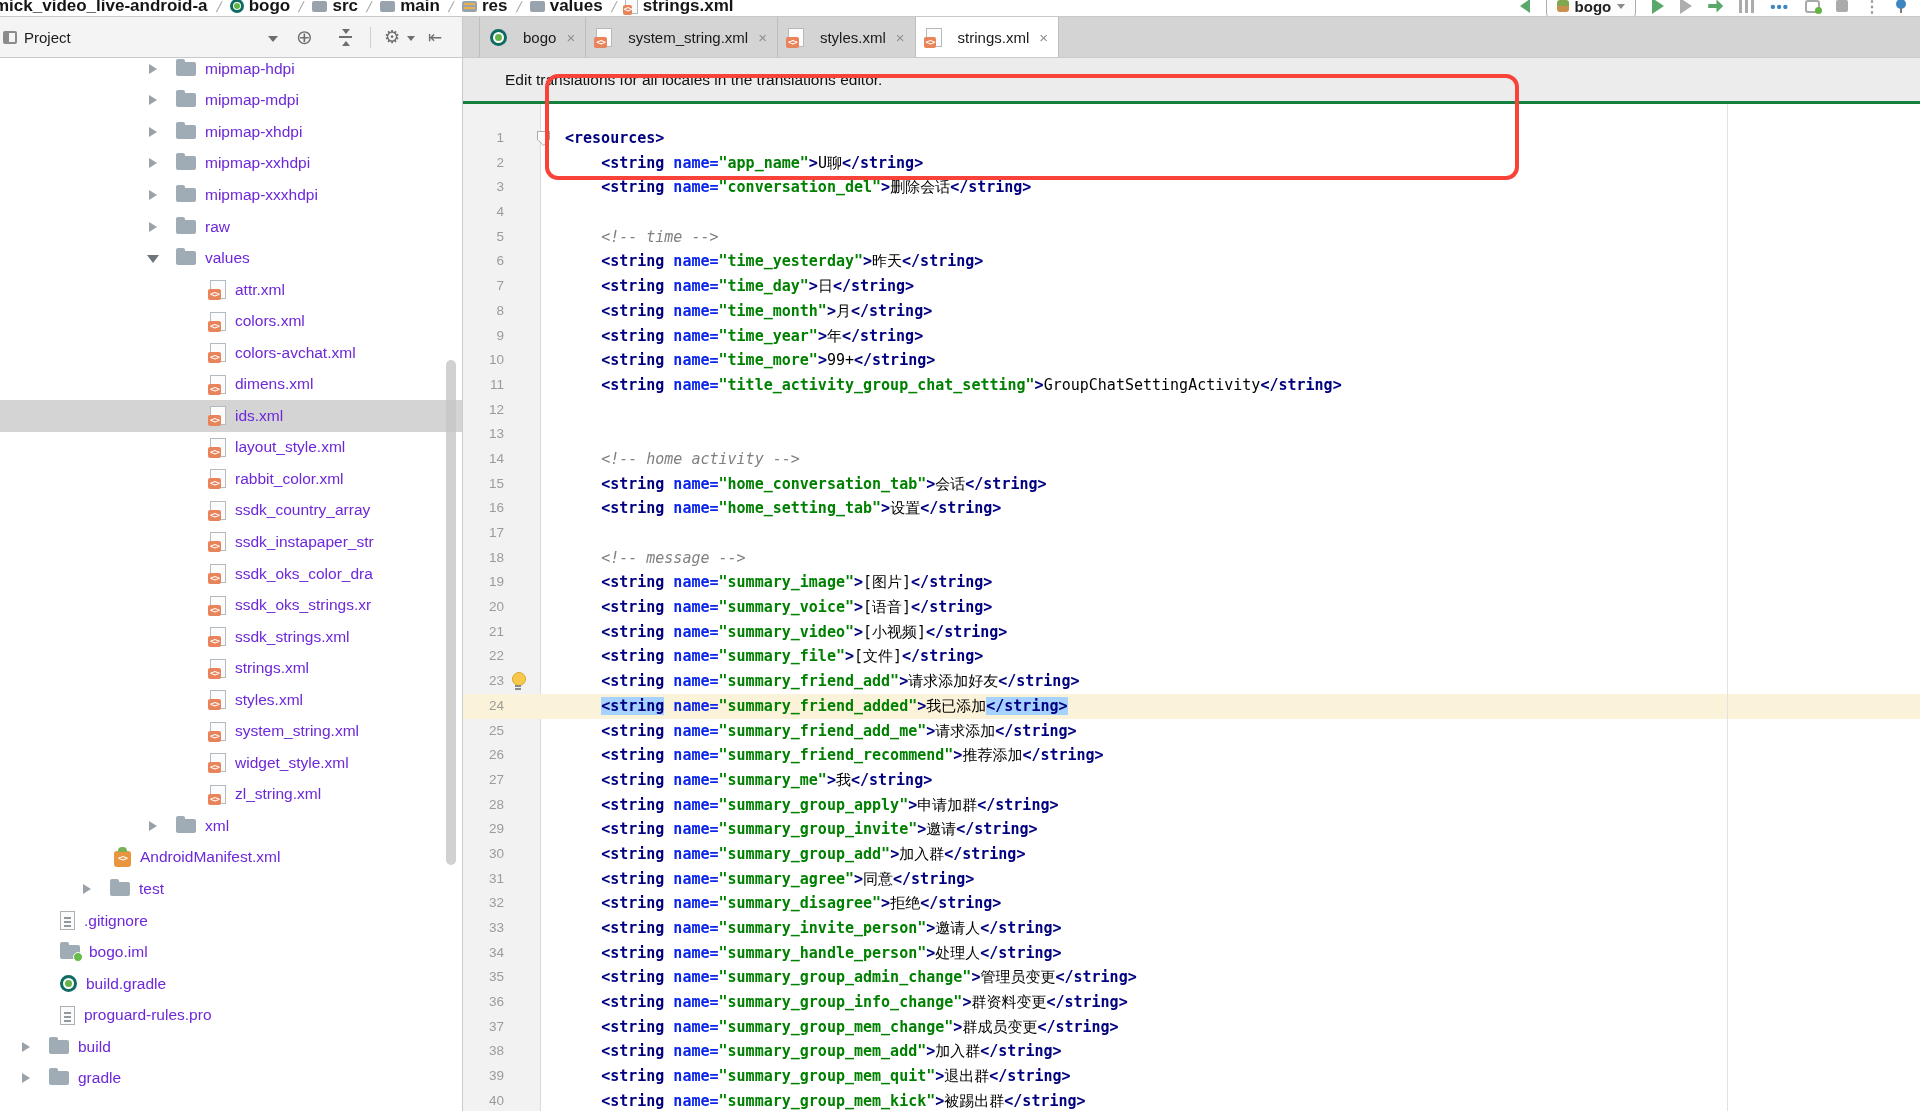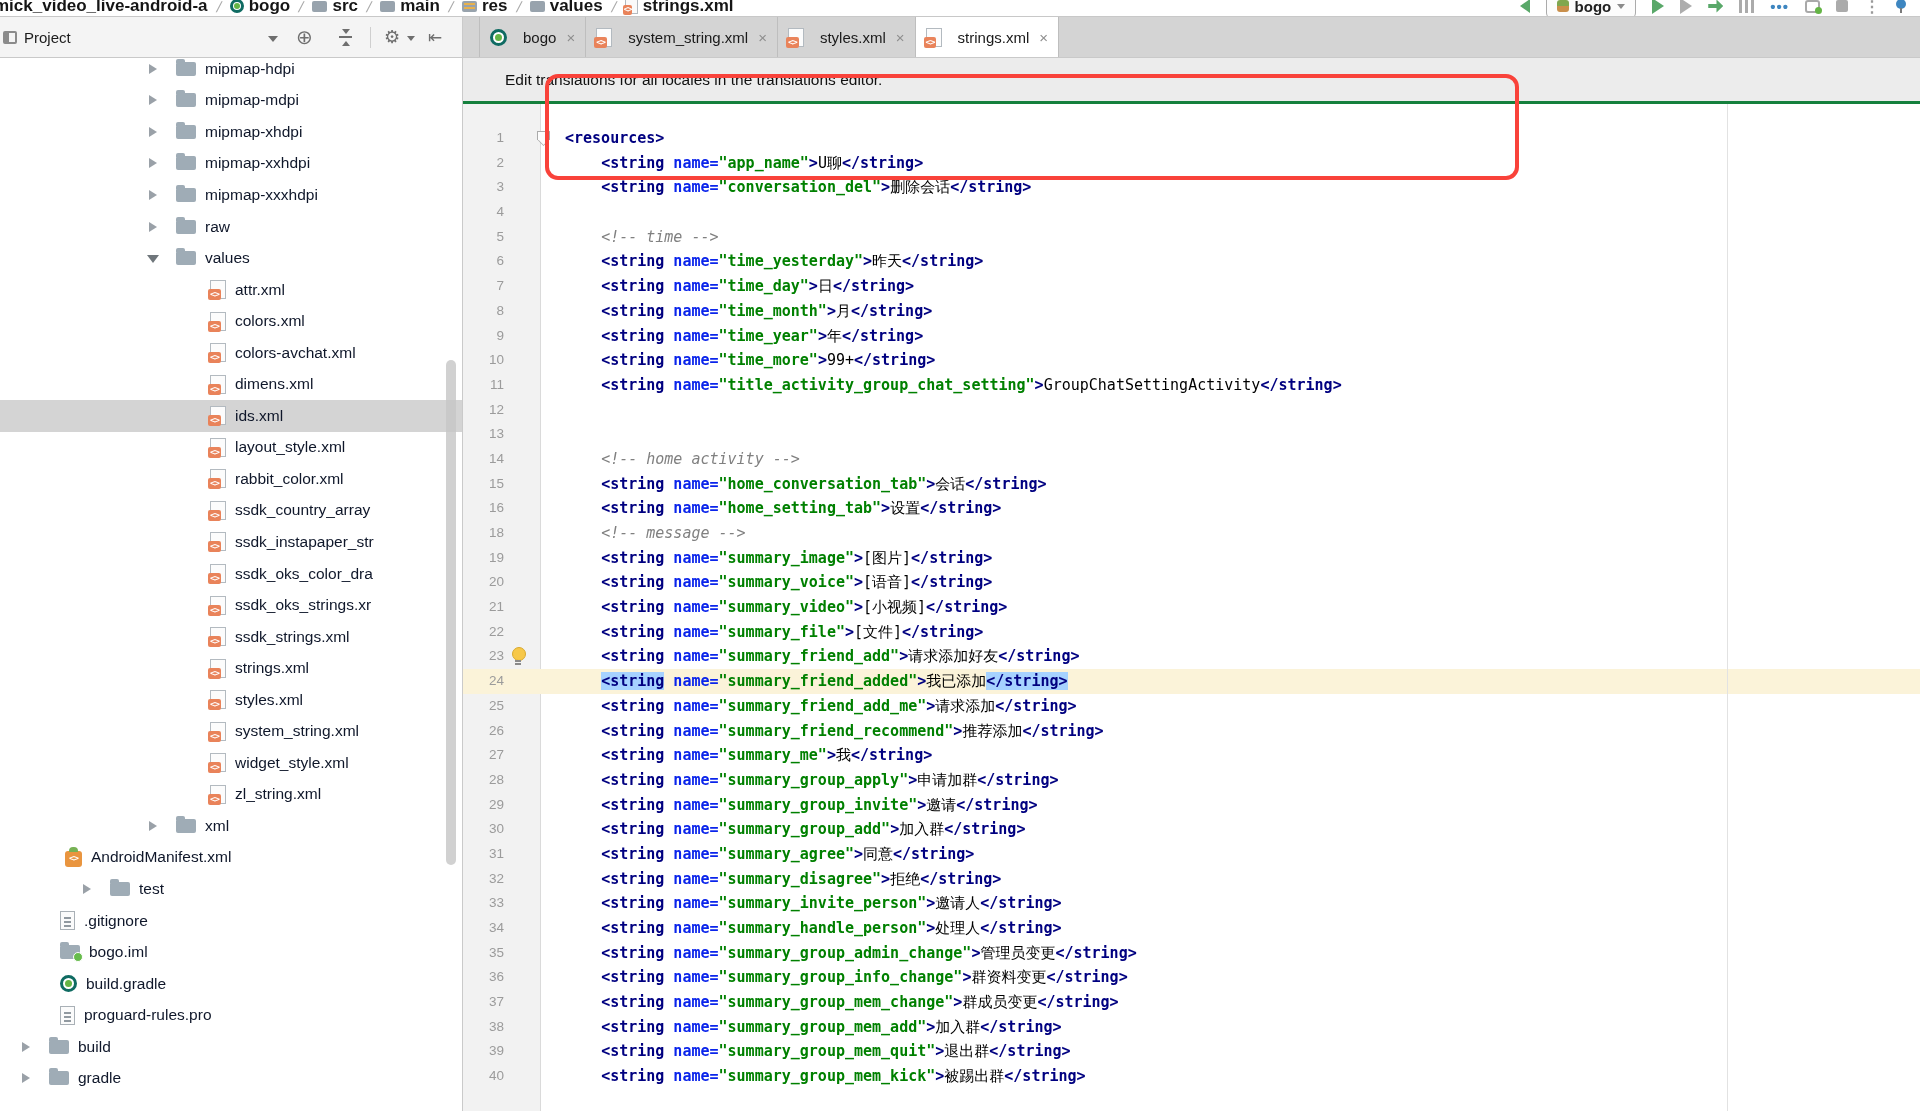--- a/index.html
+++ b/index.html
@@ -69,30 +69,30 @@
   .ic-manifest{width:17px;height:16px;background:#E9953F;border-radius:3px;margin-top:3px}
   .ic-manifest::before{content:"";position:absolute;top:-4px;left:4px;width:9px;height:5px;background:#77B255;border-radius:4px 4px 0 0}
   .ic-manifest::after{content:"<>";position:absolute;left:0;right:0;top:2px;text-align:center;color:#fff;font:bold 9px/11px "DejaVu Sans Mono",monospace;letter-spacing:-1px}
   .ic-gradle{width:17px;height:17px;border-radius:50%;border:3px solid #0F6B62;background:#fff}
   .ic-gradle::after{content:"";position:absolute;left:2px;top:2px;width:7px;height:7px;border-radius:50%;background:#64B445}
   .ic-iml::after{content:"";position:absolute;right:-3px;bottom:-3px;width:8px;height:8px;background:#67BC4C;border-radius:50%;border:1px solid #fff}
   .ic-text{width:15px;height:19px;background:#FBFBFB;border:1px solid #A9B0B6}
   .ic-text::after{content:"";position:absolute;left:3px;top:5px;width:7px;height:2px;background:#9199A0;box-shadow:0 4px 0 #9199A0,0 8px 0 #9199A0}
 
   
-  .tree{position:absolute;left:0;top:53px;width:462px;bottom:0;background:#fff;overflow:hidden;z-index:1;font-size:15.5px;color:#0f172a}
+  .tree{position:absolute;left:0;top:53px;width:462px;bottom:0;background:#fff;overflow:hidden;z-index:1;font-size:15.5px;color:#6d28d9}
   .trow{display:flex;align-items:center;height:31.55px;white-space:nowrap}
   .trow.sel{background:#D4D4D4}
   .arw{width:14px;height:14px;flex:0 0 14px;margin-right:16px;position:relative}
   .arw.right::before{content:"";position:absolute;left:3px;top:2px;border-top:5px solid transparent;border-bottom:5px solid transparent;border-left:8px solid #9AA1A8}
   .arw.down::before{content:"";position:absolute;left:1px;top:4px;border-left:6px solid transparent;border-right:6px solid transparent;border-top:8px solid #6F767B}
   .ind-a{padding-left:19px}
   .ind-b{padding-left:80px}
   .ind-b2{padding-left:60px}
-  .ind-c{padding-left:65px}
+  .ind-c{padding-left:114px}
   .ind-d{padding-left:146px}
   .ind-e{padding-left:210px}
   .vthumb{position:absolute;left:446px;top:360px;width:10px;height:505px;background:#C6C6C6;border-radius:5px;opacity:.8;z-index:15}
   .pborder{position:absolute;left:462px;top:17px;width:1px;bottom:0;background:#CACACA;z-index:25}
 
   
   .banner{position:absolute;left:463px;top:58px;right:0;height:46px;background:#ECECEC;border-bottom:3px solid #15803d;display:flex;align-items:center;padding-left:42px;font-size:15.5px;color:#111;z-index:10}
 
   
   .editor{position:absolute;left:463px;top:104px;right:0;bottom:0;background:#fff;overflow:hidden}
@@ -381,20 +381,21 @@
       <div class="cl"><span class="ln">7</span><span class="gcol"></span><span class="ctext"><span class="sg-p">    </span><span class="sg-t">&lt;string</span><span class="sg-a"> name=</span><span class="sg-v">"time_day"</span><span class="sg-t">&gt;</span><span class="sg-x">日</span><span class="sg-t">&lt;/string&gt;</span></span></div>
       <div class="cl"><span class="ln">8</span><span class="gcol"></span><span class="ctext"><span class="sg-p">    </span><span class="sg-t">&lt;string</span><span class="sg-a"> name=</span><span class="sg-v">"time_month"</span><span class="sg-t">&gt;</span><span class="sg-x">月</span><span class="sg-t">&lt;/string&gt;</span></span></div>
       <div class="cl"><span class="ln">9</span><span class="gcol"></span><span class="ctext"><span class="sg-p">    </span><span class="sg-t">&lt;string</span><span class="sg-a"> name=</span><span class="sg-v">"time_year"</span><span class="sg-t">&gt;</span><span class="sg-x">年</span><span class="sg-t">&lt;/string&gt;</span></span></div>
       <div class="cl"><span class="ln">10</span><span class="gcol"></span><span class="ctext"><span class="sg-p">    </span><span class="sg-t">&lt;string</span><span class="sg-a"> name=</span><span class="sg-v">"time_more"</span><span class="sg-t">&gt;</span><span class="sg-x">99+</span><span class="sg-t">&lt;/string&gt;</span></span></div>
       <div class="cl"><span class="ln">11</span><span class="gcol"></span><span class="ctext"><span class="sg-p">    </span><span class="sg-t">&lt;string</span><span class="sg-a"> name=</span><span class="sg-v">"title_activity_group_chat_setting"</span><span class="sg-t">&gt;</span><span class="sg-x">GroupChatSettingActivity</span><span class="sg-t">&lt;/string&gt;</span></span></div>
       <div class="cl"><span class="ln">12</span><span class="gcol"></span><span class="ctext"></span></div>
       <div class="cl"><span class="ln">13</span><span class="gcol"></span><span class="ctext"></span></div>
       <div class="cl"><span class="ln">14</span><span class="gcol"></span><span class="ctext"><span class="sg-p">    </span><span class="sg-c">&lt;!-- home activity --&gt;</span></span></div>
       <div class="cl"><span class="ln">15</span><span class="gcol"></span><span class="ctext"><span class="sg-p">    </span><span class="sg-t">&lt;string</span><span class="sg-a"> name=</span><span class="sg-v">"home_conversation_tab"</span><span class="sg-t">&gt;</span><span class="sg-x">会话</span><span class="sg-t">&lt;/string&gt;</span></span></div>
       <div class="cl"><span class="ln">16</span><span class="gcol"></span><span class="ctext"><span class="sg-p">    </span><span class="sg-t">&lt;string</span><span class="sg-a"> name=</span><span class="sg-v">"home_setting_tab"</span><span class="sg-t">&gt;</span><span class="sg-x">设置</span><span class="sg-t">&lt;/string&gt;</span></span></div>
+      <div class="cl"><span class="ln">17</span><span class="gcol"></span><span class="ctext"></span></div>
       <div class="cl"><span class="ln">18</span><span class="gcol"></span><span class="ctext"><span class="sg-p">    </span><span class="sg-c">&lt;!-- message --&gt;</span></span></div>
       <div class="cl"><span class="ln">19</span><span class="gcol"></span><span class="ctext"><span class="sg-p">    </span><span class="sg-t">&lt;string</span><span class="sg-a"> name=</span><span class="sg-v">"summary_image"</span><span class="sg-t">&gt;</span><span class="sg-x">[图片]</span><span class="sg-t">&lt;/string&gt;</span></span></div>
       <div class="cl"><span class="ln">20</span><span class="gcol"></span><span class="ctext"><span class="sg-p">    </span><span class="sg-t">&lt;string</span><span class="sg-a"> name=</span><span class="sg-v">"summary_voice"</span><span class="sg-t">&gt;</span><span class="sg-x">[语音]</span><span class="sg-t">&lt;/string&gt;</span></span></div>
       <div class="cl"><span class="ln">21</span><span class="gcol"></span><span class="ctext"><span class="sg-p">    </span><span class="sg-t">&lt;string</span><span class="sg-a"> name=</span><span class="sg-v">"summary_video"</span><span class="sg-t">&gt;</span><span class="sg-x">[小视频]</span><span class="sg-t">&lt;/string&gt;</span></span></div>
       <div class="cl"><span class="ln">22</span><span class="gcol"></span><span class="ctext"><span class="sg-p">    </span><span class="sg-t">&lt;string</span><span class="sg-a"> name=</span><span class="sg-v">"summary_file"</span><span class="sg-t">&gt;</span><span class="sg-x">[文件]</span><span class="sg-t">&lt;/string&gt;</span></span></div>
       <div class="cl"><span class="ln">23</span><span class="gcol"><span class="bulb"></span></span><span class="ctext"><span class="sg-p">    </span><span class="sg-t">&lt;string</span><span class="sg-a"> name=</span><span class="sg-v">"summary_friend_add"</span><span class="sg-t">&gt;</span><span class="sg-x">请求添加好友</span><span class="sg-t">&lt;/string&gt;</span></span></div>
       <div class="cl cur"><span class="ln">24</span><span class="gcol"></span><span class="ctext"><span class="sg-p">    </span><span class="sg-h">&lt;string</span><span class="sg-a"> name=</span><span class="sg-v">"summary_friend_added"</span><span class="sg-t">&gt;</span><span class="sg-x">我已添加</span><span class="sg-h">&lt;/string&gt;</span></span></div>
       <div class="cl"><span class="ln">25</span><span class="gcol"></span><span class="ctext"><span class="sg-p">    </span><span class="sg-t">&lt;string</span><span class="sg-a"> name=</span><span class="sg-v">"summary_friend_add_me"</span><span class="sg-t">&gt;</span><span class="sg-x">请求添加</span><span class="sg-t">&lt;/string&gt;</span></span></div>
       <div class="cl"><span class="ln">26</span><span class="gcol"></span><span class="ctext"><span class="sg-p">    </span><span class="sg-t">&lt;string</span><span class="sg-a"> name=</span><span class="sg-v">"summary_friend_recommend"</span><span class="sg-t">&gt;</span><span class="sg-x">推荐添加</span><span class="sg-t">&lt;/string&gt;</span></span></div>
       <div class="cl"><span class="ln">27</span><span class="gcol"></span><span class="ctext"><span class="sg-p">    </span><span class="sg-t">&lt;string</span><span class="sg-a"> name=</span><span class="sg-v">"summary_me"</span><span class="sg-t">&gt;</span><span class="sg-x">我</span><span class="sg-t">&lt;/string&gt;</span></span></div>

